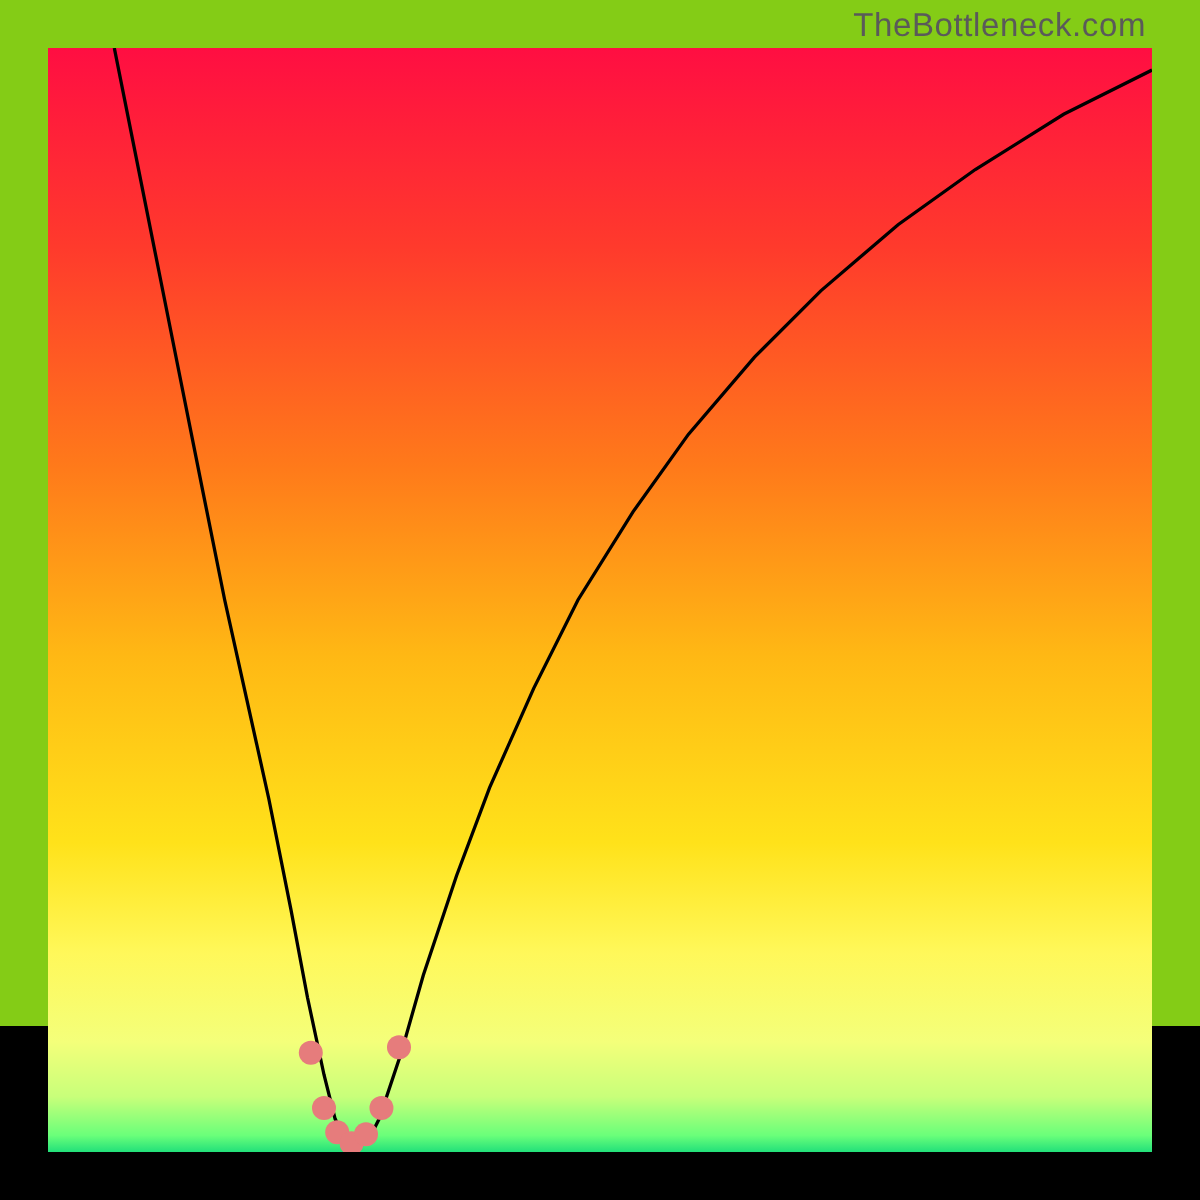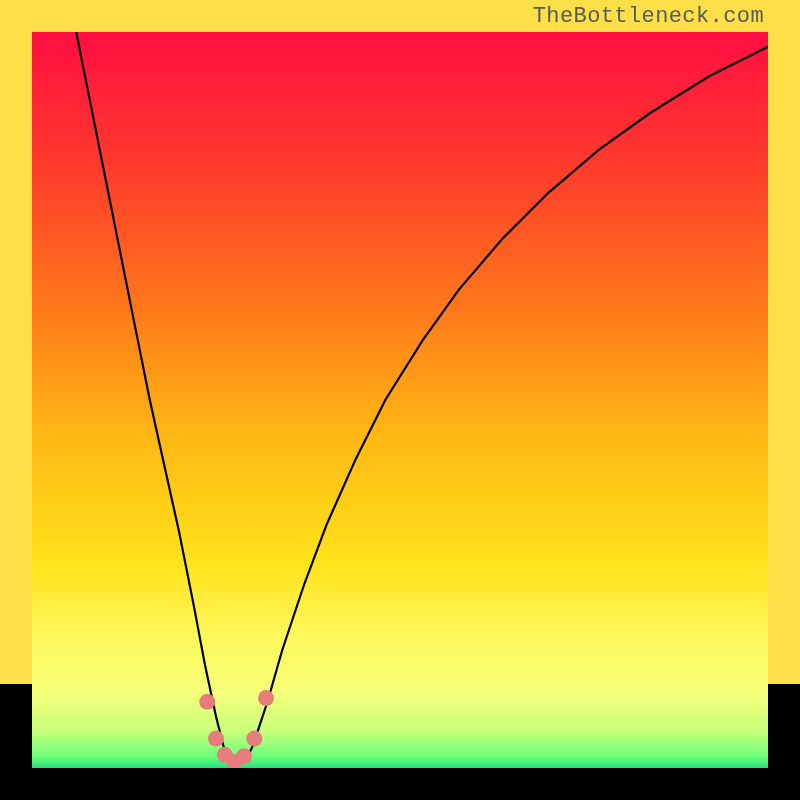--- a/index.html
+++ b/index.html
@@ -10,22 +10,21 @@
     overflow: hidden;
     background: #000;
     font-family: -apple-system, BlinkMacSystemFont, "Segoe UI", Arial, sans-serif;
   }
   .frame {
     position: absolute;
     left: 0;
     top: 0;
     width: 800px;
     height: 684px;
-    background: #fde047;
-    font-family: Liberation Mono, monospace;
+    background: #84cc16;
   }
   .plot-area {
     position: absolute;
     left: 32px;
     top: 32px;
     width: 736px;
     height: 736px;
     
     overflow: hidden;
   }

